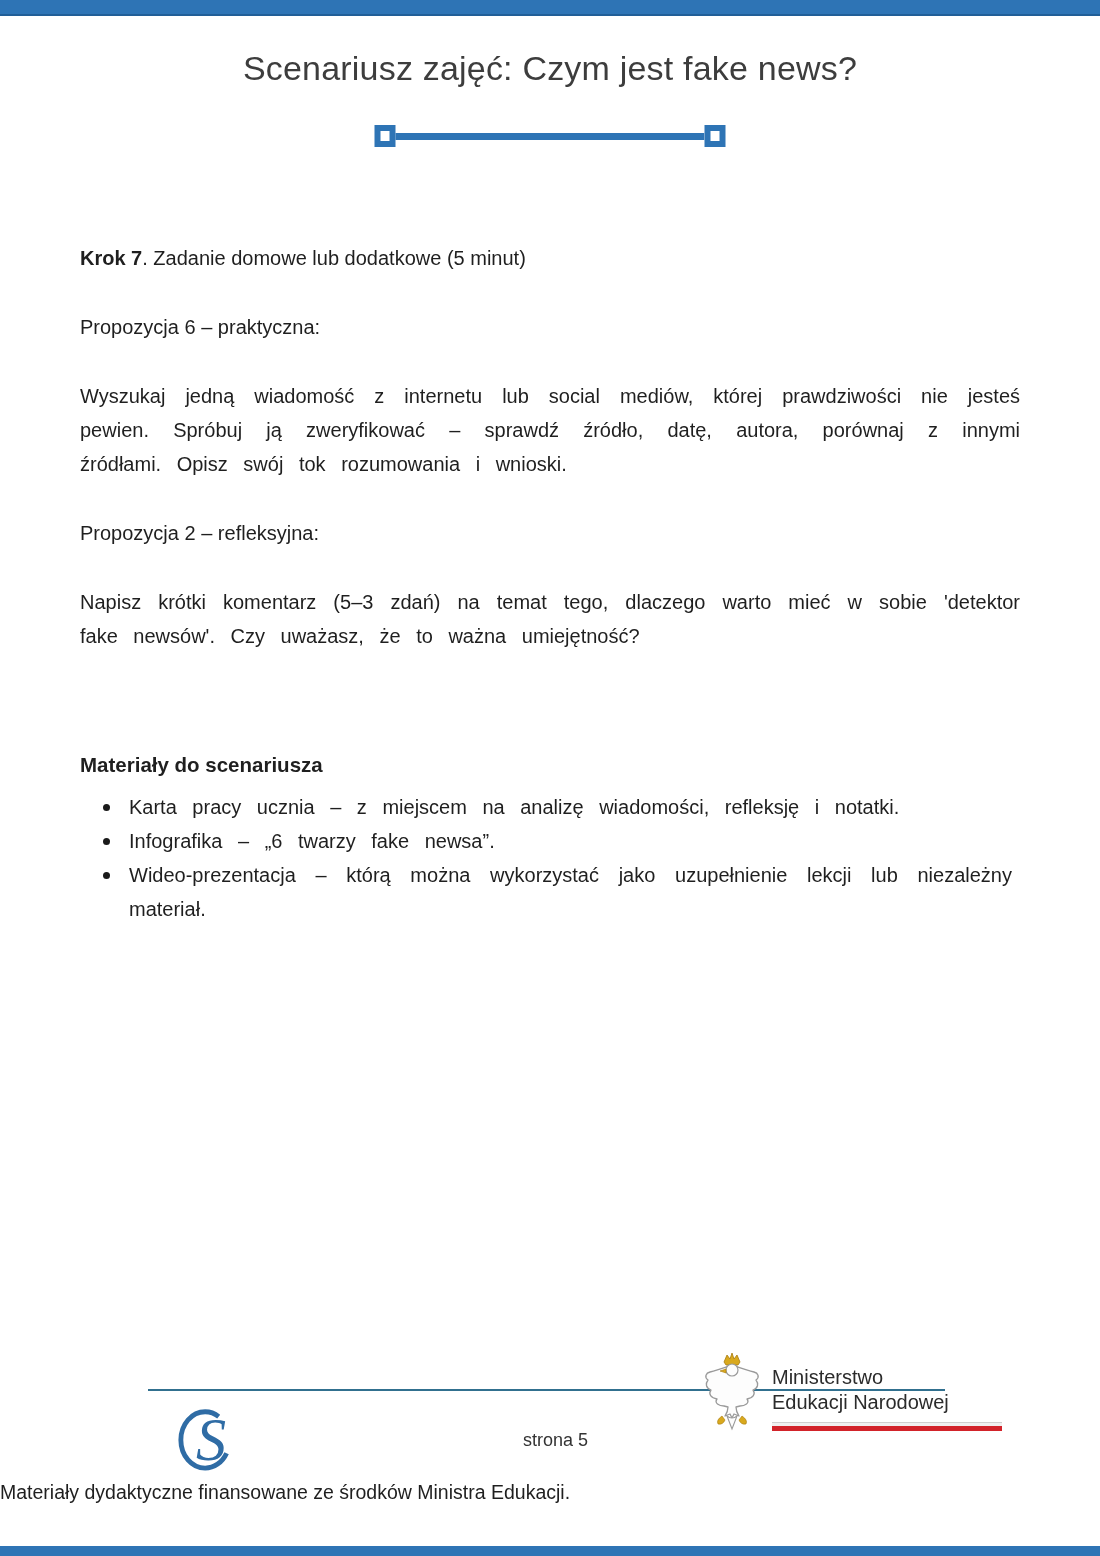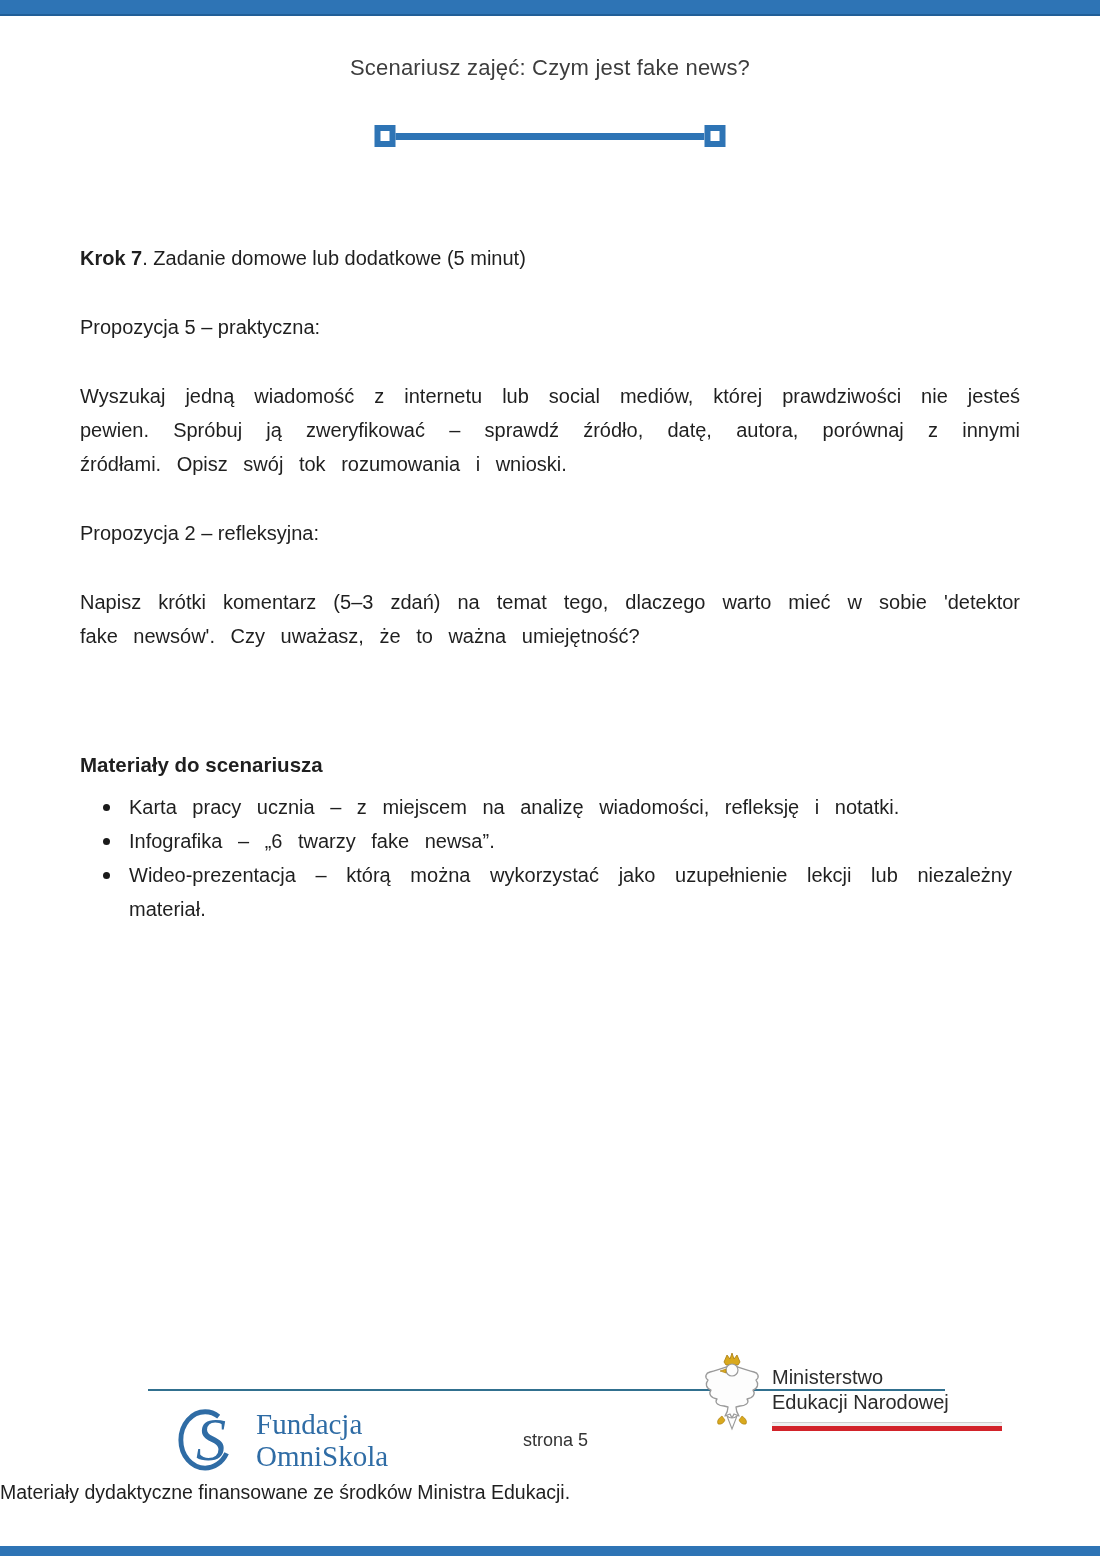--- a/index.html
+++ b/index.html
@@ -20,21 +20,21 @@
   }
   .bottombar {
     position:absolute; bottom:0; left:0; right:0;
     height:10px; background:#2e74b5;
   }
 
   
   .title {
     position:absolute; top:48px; left:0; right:0;
     text-align:center;
-    font-size:22px; line-height:40px;
+    font-size:34px; line-height:40px;
     color:#3d3d3d;
     letter-spacing:0.2px;
   }
 
   
   .divider {
     position:absolute; top:125px; left:50%;
     transform:translateX(-50%);
     width:351px; height:22px;
     display:flex; align-items:center;
@@ -121,21 +121,21 @@
     <span class="bar"></span>
     <span class="sq"></span>
   </div>
 
   <div class="content">
 
     <div class="block label-line">
       <span class="bold">Krok 7</span><span>. Zadanie domowe lub dodatkowe (5 minut)</span>
     </div>
 
-    <div class="block label-line">Propozycja 5 – praktyczna:</div>
+    <div class="block label-line">Propozycja 6 – praktyczna:</div>
 
     <p class="block">Wyszukaj jedną wiadomość z internetu lub social mediów, której prawdziwości nie jesteś pewien. Spróbuj ją zweryfikować – sprawdź źródło, datę, autora, porównaj z innymi źródłami. Opisz swój tok rozumowania i wnioski.</p>
 
     <div class="block label-line">Propozycja 2 – refleksyjna:</div>
 
     <p class="block">Napisz krótki komentarz (5–3 zdań) na temat tego, dlaczego warto mieć w sobie 'detektor fake newsów'. Czy uważasz, że to ważna umiejętność?</p>
 
     <div class="materials-heading">Materiały do scenariusza</div>
 
     <ul class="materials">
@@ -147,24 +147,20 @@
   </div>
 
   <div class="footer-rule"></div>
 
   <div class="omniskola">
     <span>
       <svg width="68" height="76" viewBox="0 0 70 78" aria-hidden="true">
         <ellipse cx="30" cy="41" rx="25" ry="29" fill="none" stroke="#2f6ca5" stroke-width="5" stroke-dasharray="128 42" stroke-dashoffset="-14"></ellipse>
         <text x="36" y="62" text-anchor="middle" font-family="Liberation Serif, DejaVu Serif, serif" font-size="62" font-style="italic" fill="#2f6ca5">S</text>
       </svg>
-    </span>
-    <span class="os-name">
-      <span>Fundacja</span><br>
-      <span>OmniSkola</span>
     </span>
   </div>
 
   <div class="strona">strona 5</div>
 
   <div class="ministry">
     <span>
       <svg width="60" height="82" viewBox="0 0 60 82" aria-hidden="true">
         <path d="M22,10 L25,3 L28,7 L30,1 L32,7 L35,3 L38,10 L36,13 L24,13 Z" fill="#d9a91e" stroke="#a87b0f" stroke-width="0.8"></path>
         <path d="M30,13

